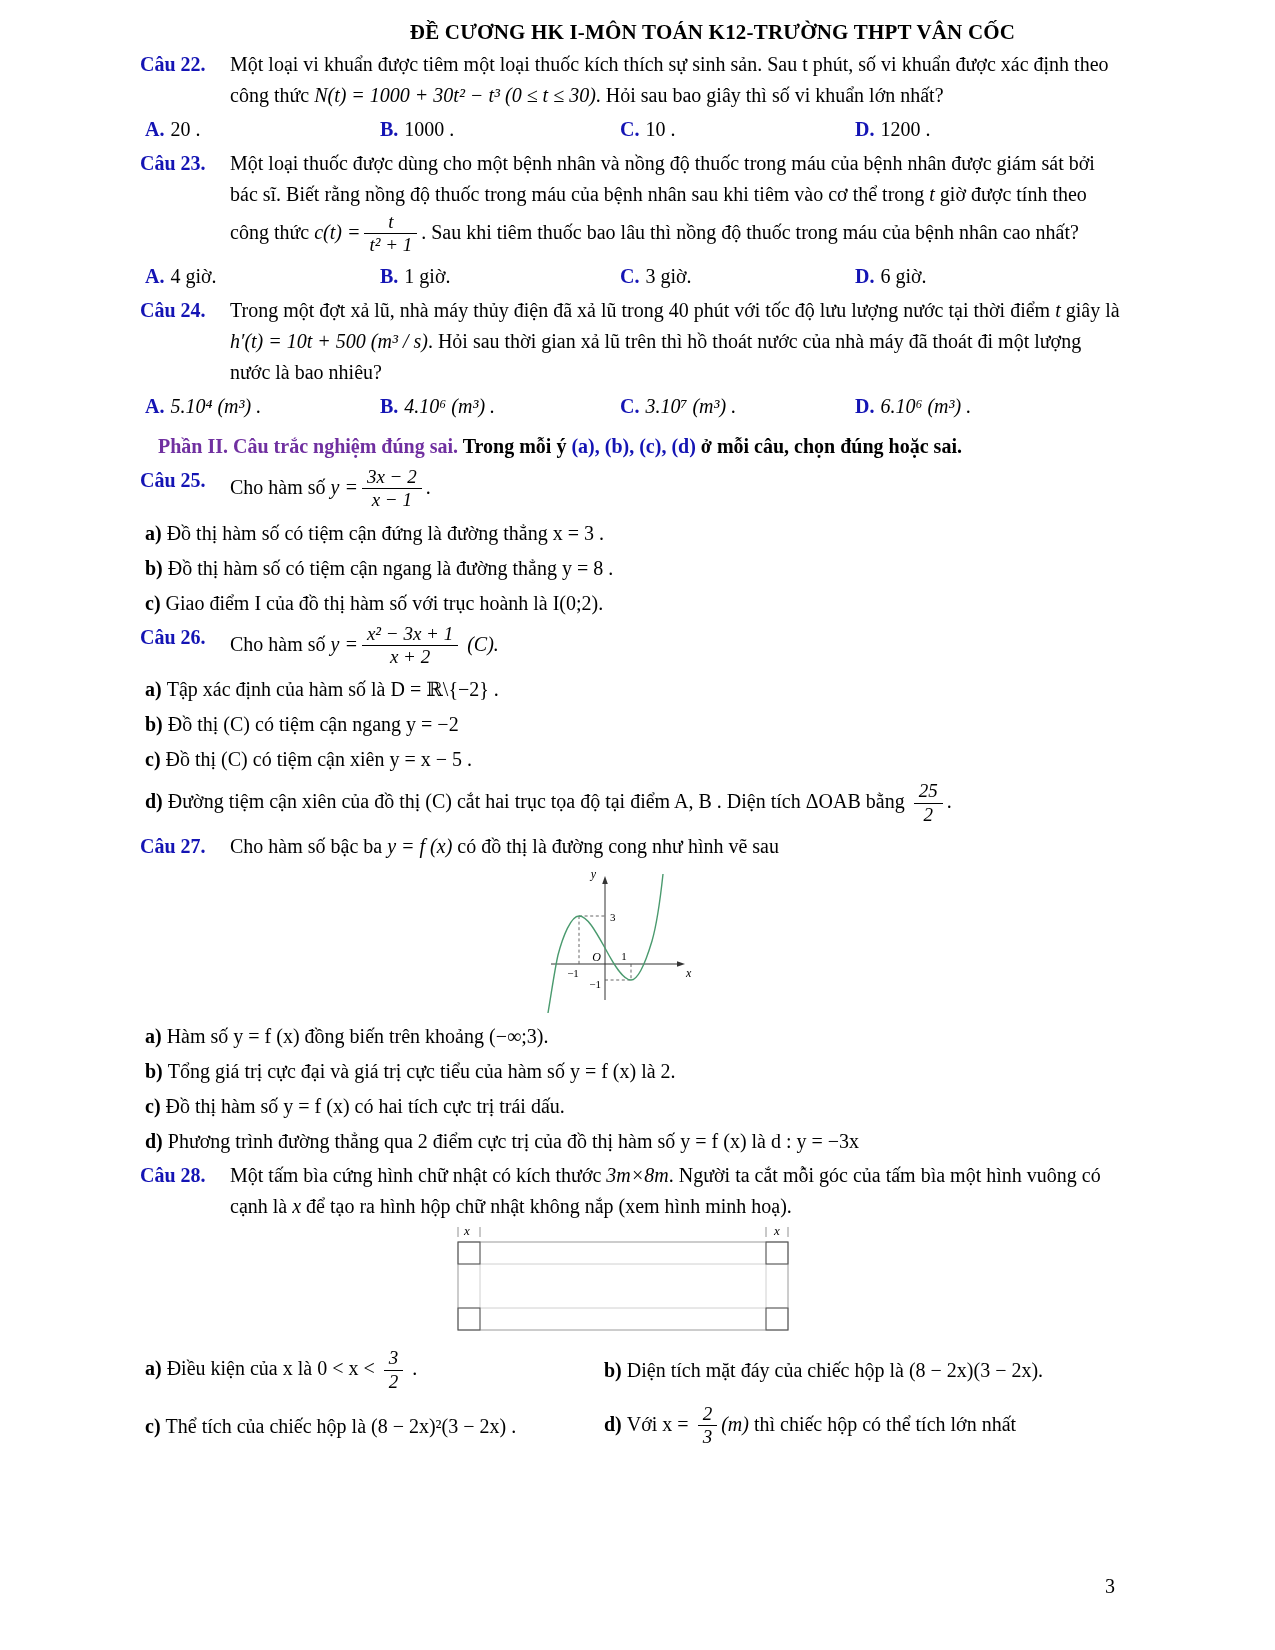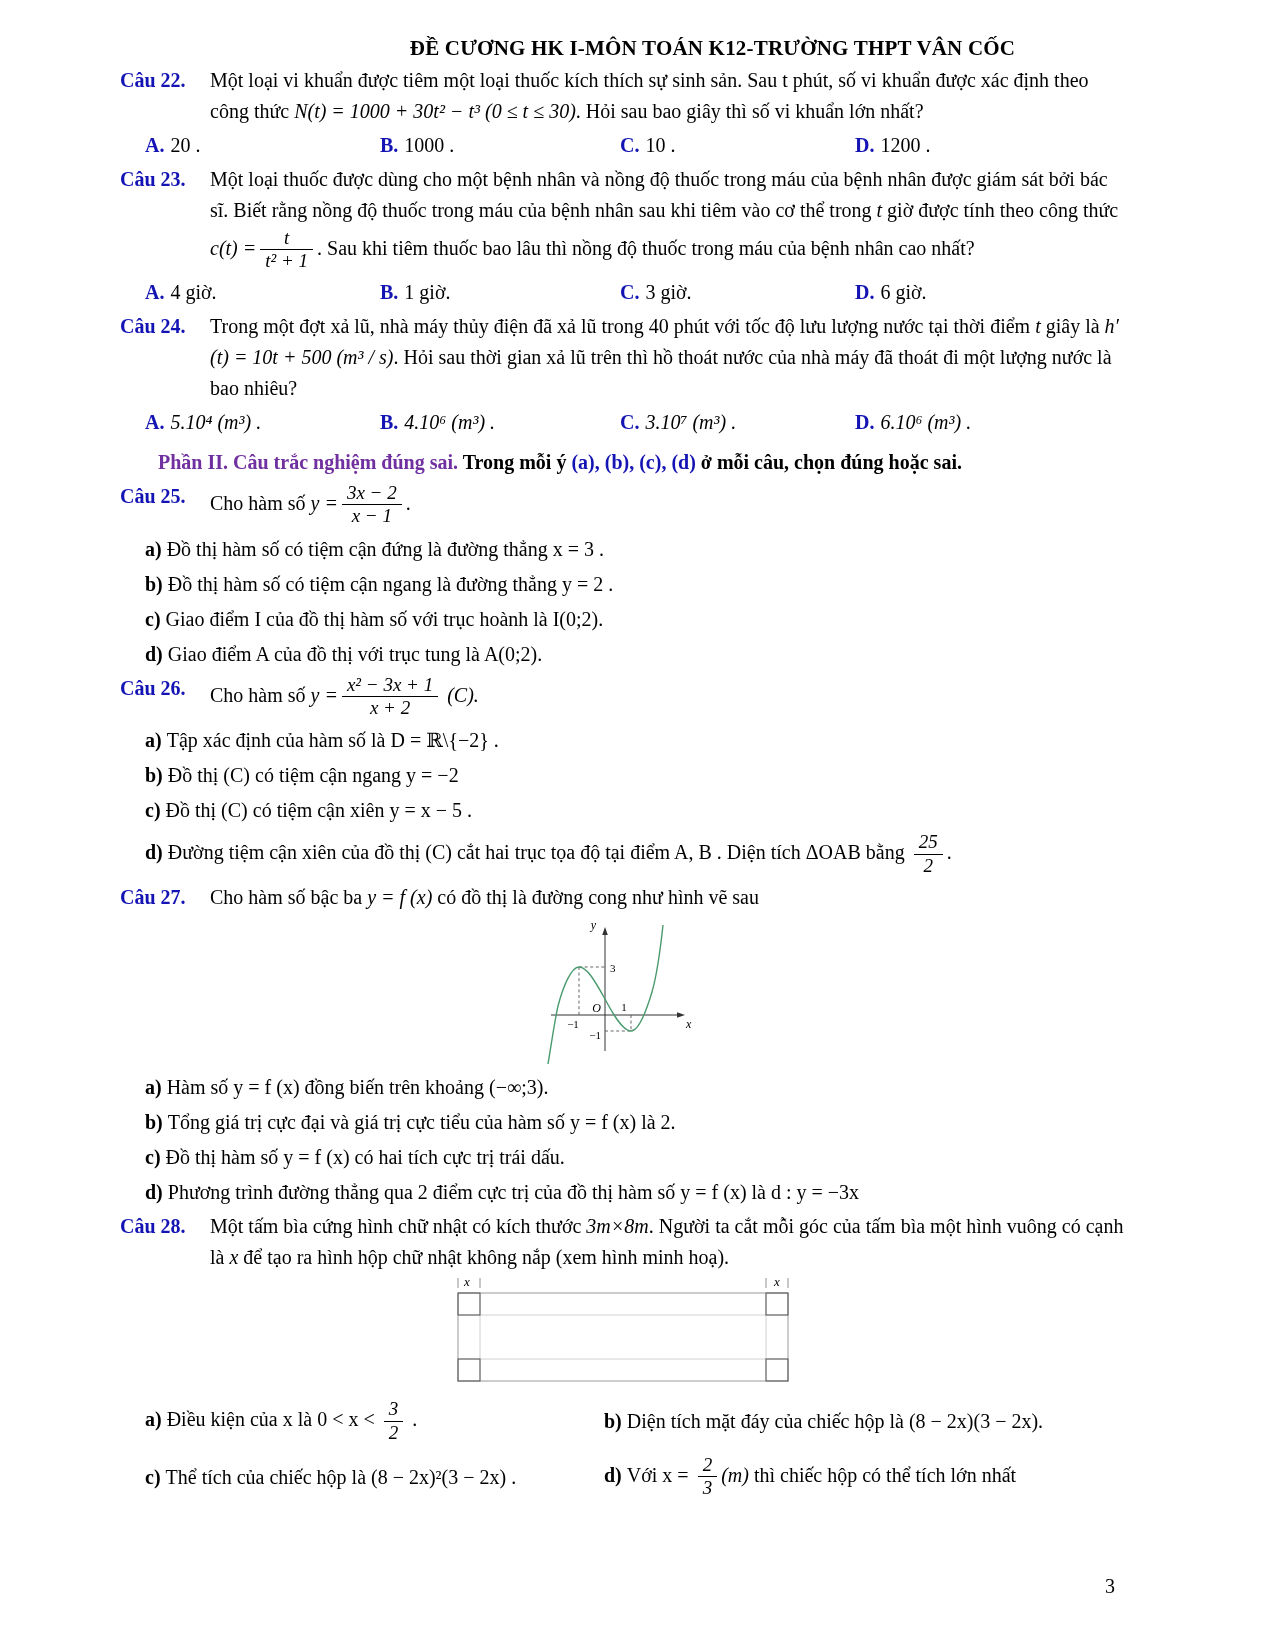--- a/index.html
+++ b/index.html
@@ -2,27 +2,27 @@
 <html><head>
 <meta charset="utf-8">
 <style>
   *{margin:0;padding:0;box-sizing:border-box;}
   html,body{background:#fff;}
   body{
     width:1275px;height:1650px;position:relative;overflow:hidden;
     font-family:"Liberation Serif","DejaVu Serif",serif;
     font-size:20px;color:#000;
   }
-  .page{padding:36px 150px 0 120px;position:relative;}
+  .page{padding:20px 150px 0 120px;position:relative;}
   .hdr{
     text-align:center;font-weight:bold;font-size:21px;
     margin:0 0 4px 180px;letter-spacing:.2px;
   }
   .q{margin-top:4px;}
-  .qrow{display:flex;align-items:flex-start;}
+  .qrow{display:flex;align-items:flex-start;margin-left:20px;}
   .qlab{color:#1414b4;font-weight:bold;width:90px;flex-shrink:0;line-height:1.55;}
   .qbody{flex:1;line-height:1.55;}
   .m{font-style:italic;}
   .opts{
     display:grid;grid-template-columns:235px 240px 235px 1fr;
     margin:3px 0 2px 25px;line-height:1.5;align-items:center;
   }
   .olet{color:#1414b4;font-weight:bold;margin-right:6px;}
   .frac{
     display:inline-flex;flex-direction:column;vertical-align:middle;
@@ -99,23 +99,22 @@
 
   <section class="q">
     <div class="qrow">
       <span class="qlab">Câu 25.</span>
       <p class="qbody"><span>Cho hàm số </span><span class="m">y =</span><span class="frac">
             <span class="fnum">3x − 2</span>
             <span class="fden">x − 1</span>
           </span><span>.</span></p>
     </div>
     <div class="item"><span class="ilab">a)</span><span>Đồ thị hàm số có tiệm cận đứng là đường thẳng x = 3 .</span></div>
-    <div class="item"><span class="ilab">b)</span><span>Đồ thị hàm số có tiệm cận ngang là đường thẳng y = 2 .</span></div>
+    <div class="item"><span class="ilab">b)</span><span>Đồ thị hàm số có tiệm cận ngang là đường thẳng y = 8 .</span></div>
     <div class="item"><span class="ilab">c)</span><span>Giao điểm I của đồ thị hàm số với trục hoành là I(0;2).</span></div>
-    <div class="item"><span class="ilab">d)</span><span>Giao điểm A của đồ thị với trục tung là A(0;2).</span></div>
   </section>
 
   <section class="q">
     <div class="qrow">
       <span class="qlab">Câu 26.</span>
       <p class="qbody"><span>Cho hàm số </span><span class="m">y =</span><span class="frac">
             <span class="fnum">x² − 3x + 1</span>
             <span class="fden">x + 2</span>
           </span><span class="m"> (C).</span></p>
     </div>

